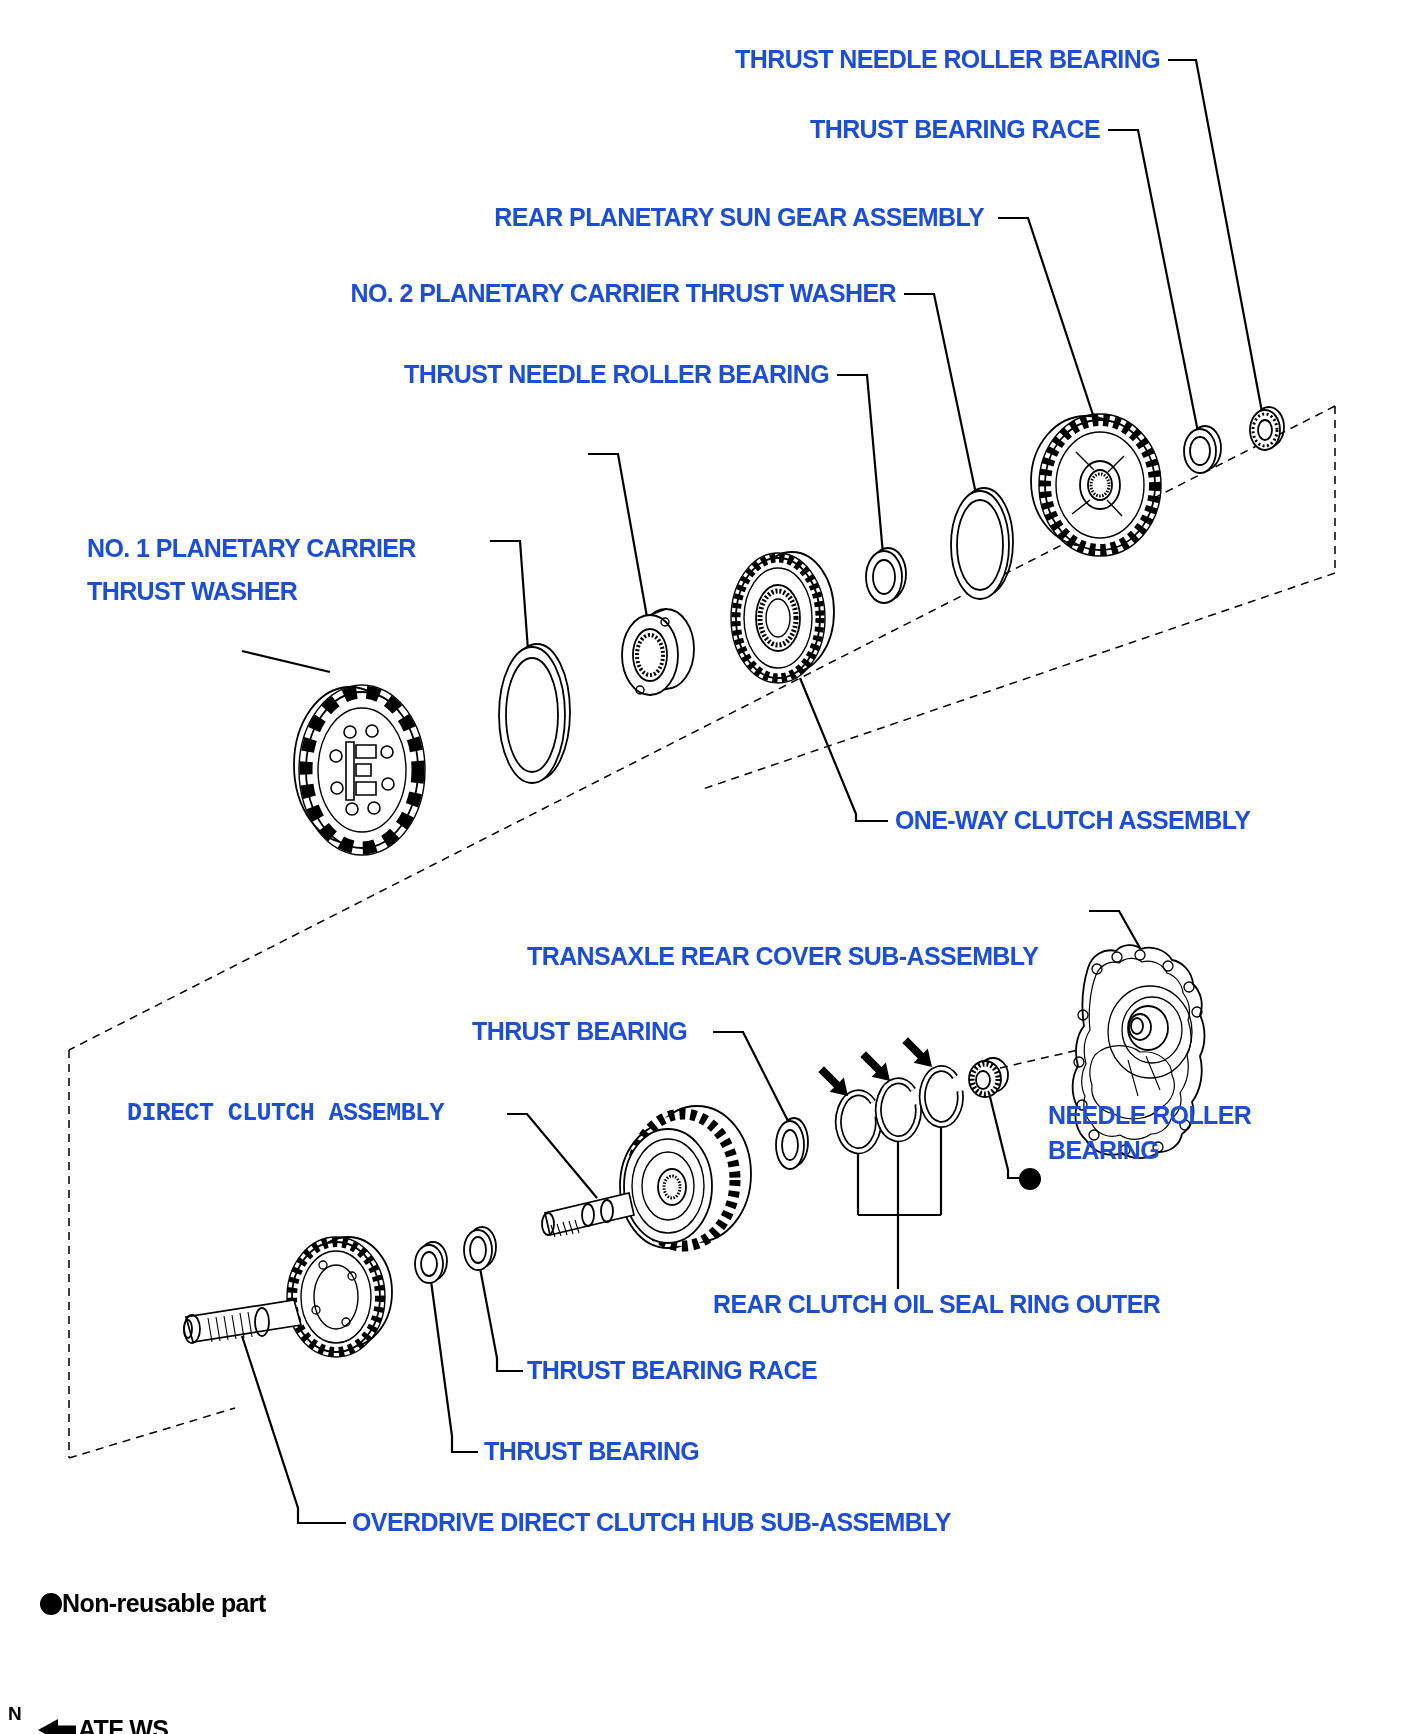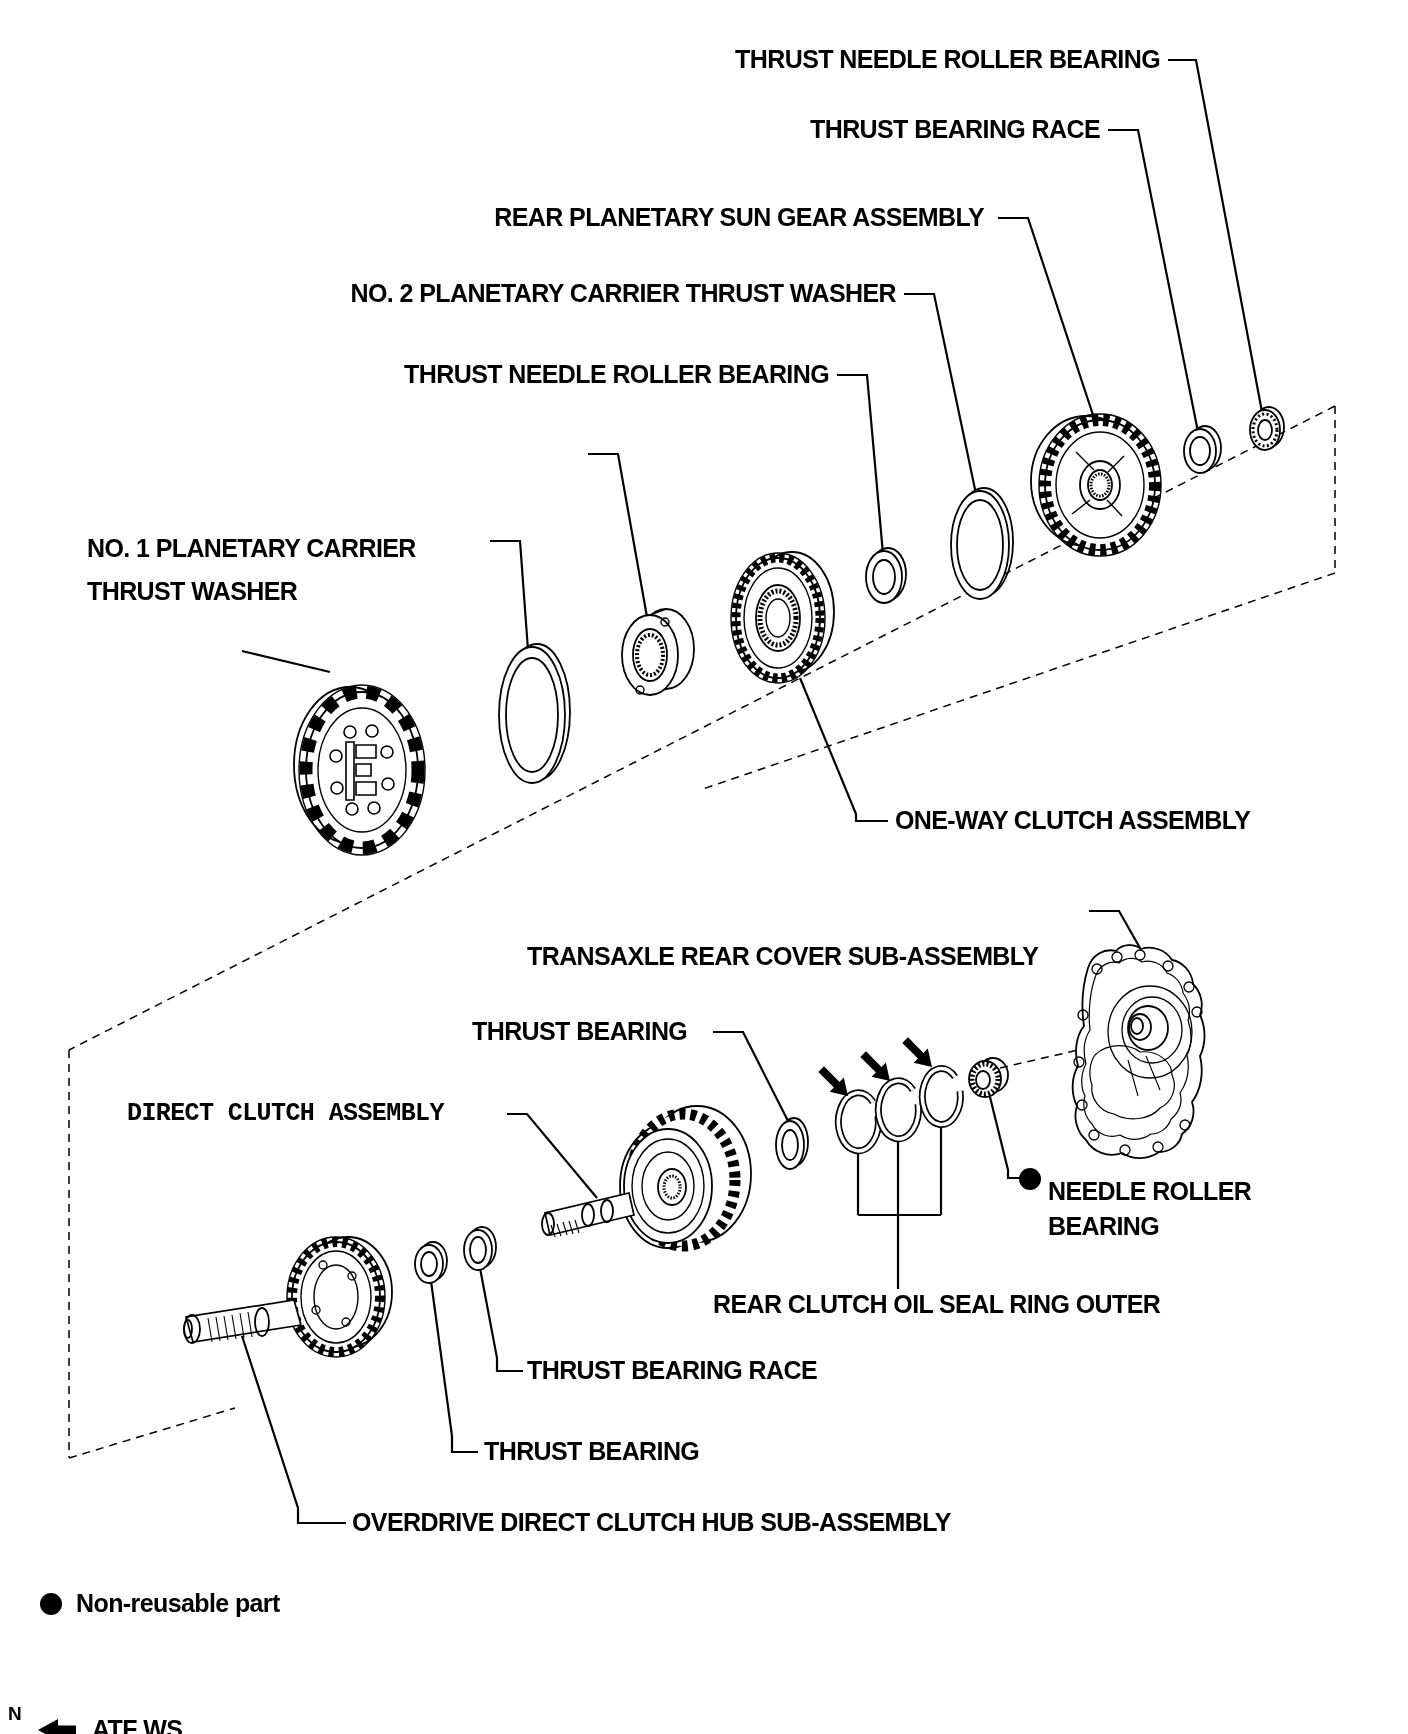--- a/index.html
+++ b/index.html
@@ -3,24 +3,24 @@
 <meta charset="utf-8">
 <style>
   html,body{margin:0;padding:0;background:#fff;}
   .stage{
     position:relative;width:1408px;height:1734px;background:#fff;overflow:hidden;
     font-family:"Liberation Sans", sans-serif;color:#000;
   }
   .stage svg.art{position:absolute;left:0;top:0;}
   .lbl{
     position:absolute;font-weight:bold;font-size:25px;line-height:27px;
-    letter-spacing:-0.6px;white-space:nowrap;color:#000000;
+    letter-spacing:-0.6px;white-space:nowrap;color:#1d4ed8;
   }
   .lbl.two .ln{display:block;}
-  .legend-row{position:absolute;display:flex;align-items:center;gap:14px;}
+  .legend-row{position:absolute;display:flex;align-items:center;}
   .legend-dot{width:22px;height:22px;border-radius:50%;background:#000;flex:0 0 auto;}
   .legend-text{font-weight:bold;font-size:25px;letter-spacing:-0.6px;white-space:nowrap;}
   .footnote{position:absolute;font-weight:bold;font-size:19px;}
 </style>
 </head>
 <body>
 
 <div class="stage">
 
   <svg class="art" width="1408" height="1734" viewBox="0 0 1408 1734" fill="none" stroke="#000" stroke-width="1.8">
@@ -292,21 +292,21 @@
     <span class="ln">NO. 1 PLANETARY CARRIER</span>
     <span class="ln">THRUST WASHER</span>
   </div>
 
 
   <div class="lbl" style="left:895px; top:807px;">ONE-WAY CLUTCH ASSEMBLY</div>
   <div class="lbl" style="left:527px; top:943px;">TRANSAXLE REAR COVER SUB-ASSEMBLY</div>
   <div class="lbl" style="left:472px; top:1018px;">THRUST BEARING</div>
   <div class="lbl" style="left:127px; top:1100px;font-family:Liberation Mono, monospace;">DIRECT CLUTCH ASSEMBLY</div>
 
-  <div class="lbl two" style="left:1048px; top:1174px; line-height:35px;">
+  <div class="lbl two" style="left:1048px; top:1098px; line-height:35px;">
     <span class="ln">NEEDLE ROLLER</span>
     <span class="ln">BEARING</span>
   </div>
   <div style="position:absolute; left:1019px; top:1168px; width:22px; height:22px; border-radius:50%; background:#000;"></div>
 
   <div class="lbl" style="left:713px; top:1291px;">REAR CLUTCH OIL SEAL RING OUTER</div>
   <div class="lbl" style="left:527px; top:1357px;">THRUST BEARING RACE</div>
   <div class="lbl" style="left:484px; top:1438px;">THRUST BEARING</div>
   <div class="lbl" style="left:352px; top:1509px;">OVERDRIVE DIRECT CLUTCH HUB SUB-ASSEMBLY</div>
 

